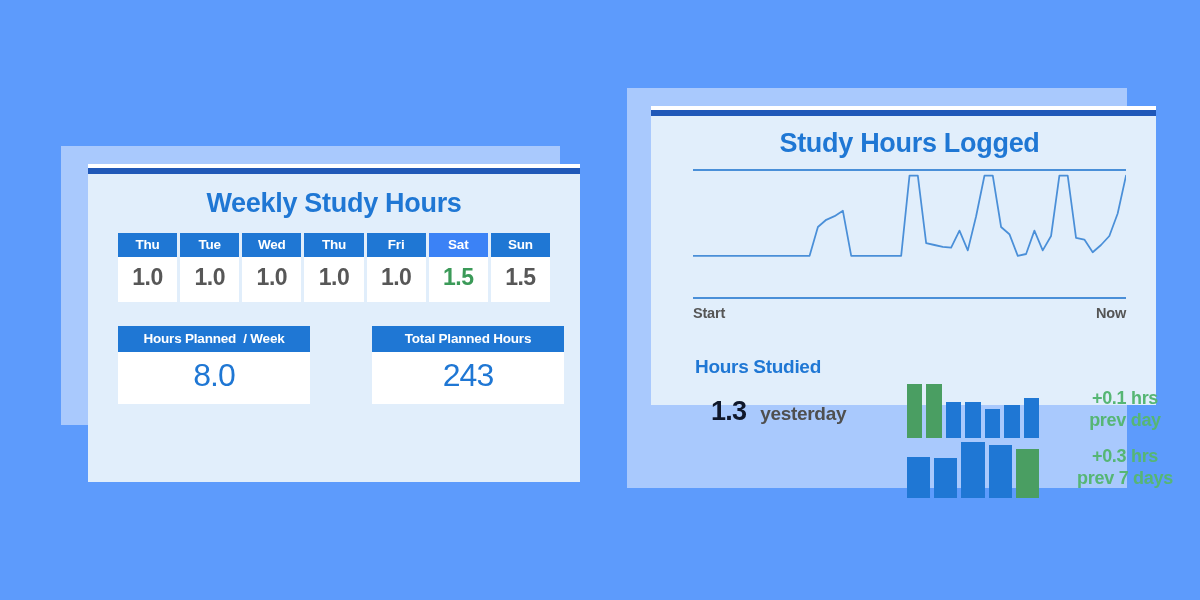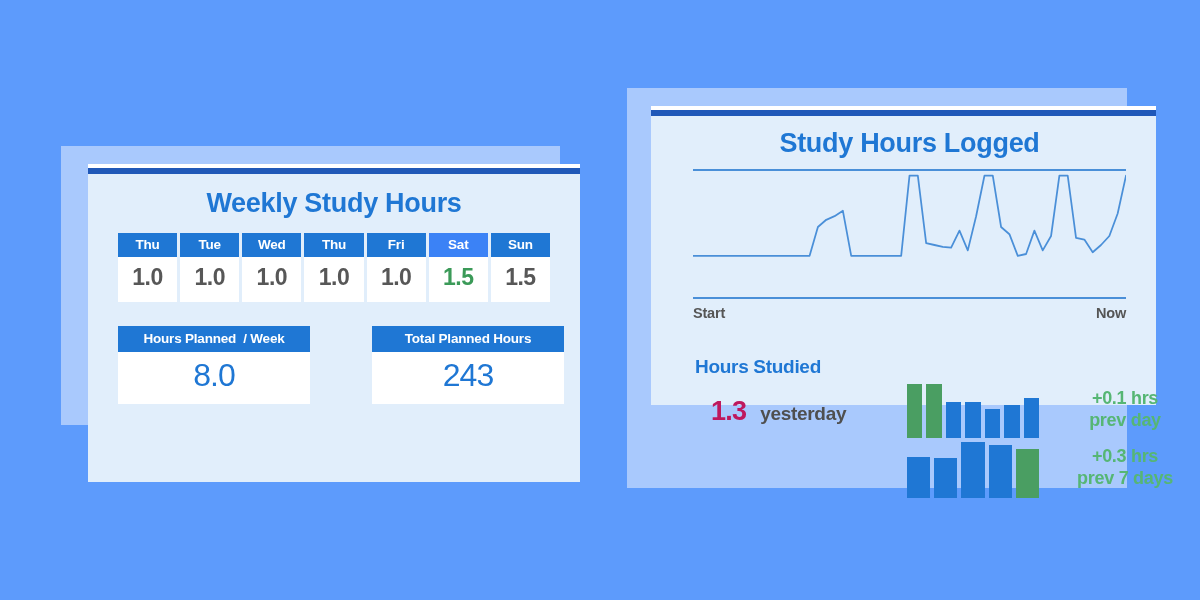--- a/index.html
+++ b/index.html
@@ -190,21 +190,21 @@
   .stat-row {
     position: absolute;
     left: 18px;
     display: flex;
     align-items: baseline;
     gap: 14px;
   }
   .stat-row.r1 { top: 12px; }
   .stat-row.r2 { top: 62px; }
   .stat-num {
-    color: #be185d;
+    color: #0f172a;
     font-size: 27px;
     font-weight: bold;
     letter-spacing: -0.8px;
   }
   .stat-label {
     color: #4f4f4f;
     font-size: 19px;
     font-weight: bold;
     letter-spacing: -0.3px;
   }

